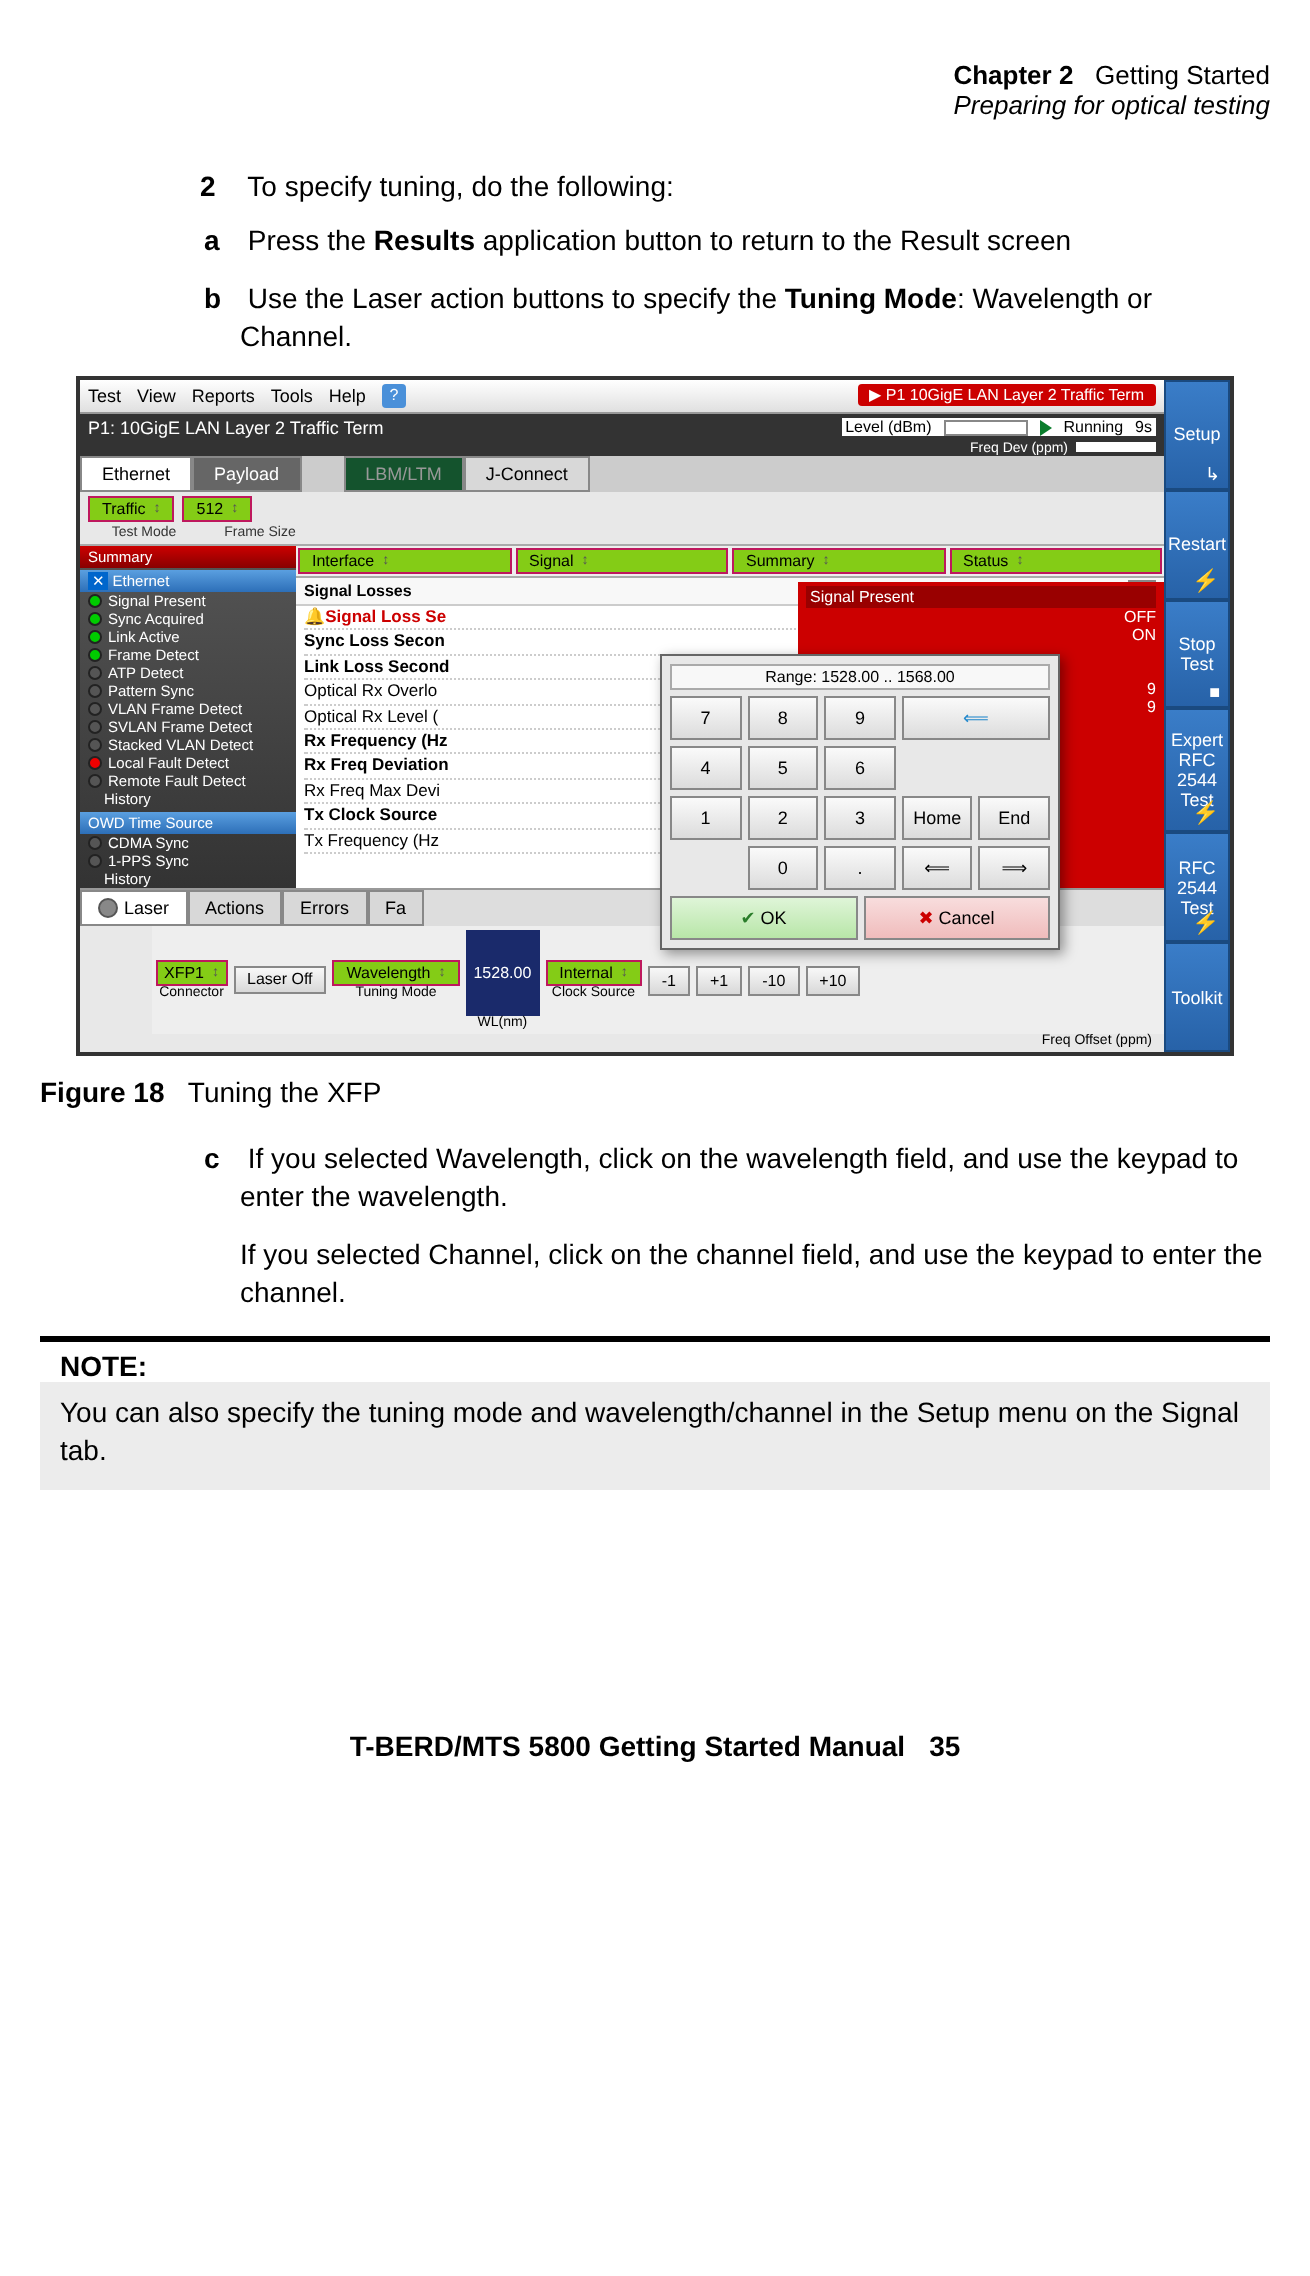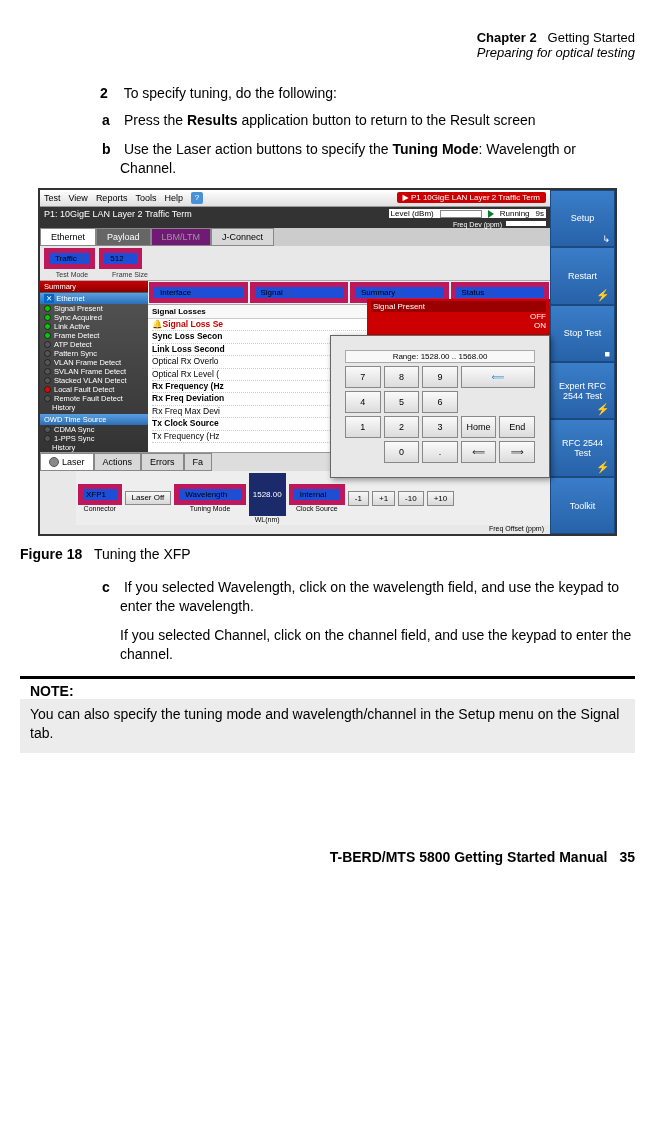--- a/index.html
+++ b/index.html
@@ -29,41 +29,41 @@
     width: 575px;
     border: 2px solid #333;
     margin: 8px auto 10px auto;
     font-size: 9px;
     font-family: Tahoma, Arial, sans-serif;
     background: #e8e8e8;
     position: relative;
   }
   .app-row { display:flex; }
   .app-left { flex: 1; min-width:0; }
-  .side-btns { width: 65px; display:flex; flex-direction:column; }
+  .side-btns { width: 33px; display:flex; flex-direction:column; }
   .side-btn {
     background: linear-gradient(#3a7dc8,#2762a8);
     color:#fff; text-align:center; font-size:9px;
     padding: 10px 2px; border:1px solid #1a4a80; position:relative;
     flex:1; display:flex; flex-direction:column; justify-content:center; align-items:center;
   }
   .side-btn .bolt { color:#ffeb3b; font-size:11px; position:absolute; bottom:2px; right:4px;}
   .menubar { background: linear-gradient(#fff,#e0e0e0); padding:2px 4px; border-bottom:1px solid #999; display:flex; align-items:center; gap:8px;}
   .menubar .help { background:#4a90d9; color:#fff; width:12px; height:12px; border-radius:2px; text-align:center; line-height:12px; font-size:8px;}
   .runner-pill { margin-left:auto; background:#c00; color:#fff; padding:1px 6px; font-size:8px; border-radius:2px;}
   .titlebar { background:#333; color:#fff; padding:2px 4px; display:flex; align-items:center; }
   .titlebar .rt { margin-left:auto; background:#fff; color:#000; padding:0 2px; display:flex; gap:6px; align-items:center; font-size:8px;}
   .titlebar .rt .play { width:0;height:0;border-top:4px solid transparent;border-bottom:4px solid transparent;border-left:6px solid #0a7d2c;}
   .tabs1 { display:flex; background:#ccc; }
   .tab { padding:3px 10px; border:1px solid #888; background:#d8d8d8; font-size:9px; }
   .tab.active { background:#fff; }
   .tab.dark { background:#666; color:#fff; }
-  .tab.dim { color:#999; background:#701a75;}
+  .tab.dim { color:#999; background:#14532d;margin-left:21px;}
   .sel-row { display:flex; align-items:center; background:#e8e8e8; padding:2px 4px; gap:4px;}
-  .sel { border:5px solid #be185d; background:#1d4ed8; padding:1px 6px; font-size:8px; display:inline-flex; align-items:center;}
+  .sel { border:1px solid #be185d; background:#84cc16; padding:1px 6px; font-size:8px; display:inline-flex; align-items:center;}
   .sel::after { content:"\2195"; margin-left:4px; font-size:7px; color:#555;}
   .caption-row { display:flex; font-size:7px; color:#333; padding:0 4px 2px 4px;}
   .main-area { display:flex; background:#e8e8e8; border-top:1px solid #aaa;}
   .tree {
     width: 108px; background: linear-gradient(#555,#333); color:#fff;
     font-size:7.5px;
   }
   .tree .hdr-red { background: linear-gradient(#c00,#800); color:#fff; padding:1px 4px; margin-bottom:1px;}
   .tree .hdr-blue { background: linear-gradient(#5a9fe0,#2d6fb8); color:#fff; padding:1px 4px; margin-top:2px;}
   .tree .item { padding:0 4px; display:flex; align-items:center; gap:3px;}
@@ -84,38 +84,38 @@
     border:1px solid #888; background:linear-gradient(#f8f8f8,#d8d8d8);
     padding:2px 6px; font-size:8px; text-align:left;
   }
   .xfp-led { width:8px;height:8px;border-radius:50%;background:#888;border:1px solid #555;}
   .wl-box { background:#1a2a6b; color:#fff; padding:17px 4px; font-size:8px;}
 
   
   .keypad {
     position:absolute; left:182px; top:54px; width:190px;
     background:#e8e8e8; border:1px solid #666; box-shadow:2px 2px 6px rgba(0,0,0,0.4);
-    z-index:50; padding:14px;
+    z-index:50; padding:4px;
   }
   .keypad .range { text-align:center; font-size:8px; background:#f8f8f8; border:1px solid #aaa; padding:1px; margin-bottom:3px;}
   .kp-grid { display:grid; grid-template-columns: repeat(5, 1fr); gap:3px;}
   .kp-btn { border:1px solid #888; background:linear-gradient(#fafafa,#dcdcdc); padding:5px 0; text-align:center; font-size:9px;}
   .kp-ok { background:linear-gradient(#dff5d8,#b8e6a8); }
   .kp-cancel { background:linear-gradient(#f8dddd,#f0bcbc); }
   .kp-row2 { display:flex; gap:3px; margin-top:3px;}
   .kp-row2 .kp-btn { flex:1;}
 
   .fig-caption { font-size:14px; margin: 8px 0 16px 0;}
   .fig-caption .figlabel { font-weight:bold; }
 
   .note-box { border-top: 3px solid #000; margin-top: 12px;}
   .note-head { font-weight: bold; padding:4px 0 0 10px; background:#fff;}
   .note-body { background:#ececec; padding: 6px 10px 10px 10px; font-size:14px; line-height:1.35;}
 
-  .footer { display:flex; justify-content:flex-end; margin-top:96px; font-size:14px;gap:12px;}
+  .footer { display:flex; justify-content:center; margin-top:120px; font-size:14px;gap:12px;}
   .footer .pg { font-weight:bold;}
   .footer .left { font-weight:bold;}
 
   .runstat{color:#000;font-weight:normal}
 </style>
 </head>
 <body>
 
 <div class="header-right">
   <span class="chapter">Chapter 2</span>
@@ -297,20 +297,24 @@
               <div class="kp-btn">2</div>
               <div class="kp-btn">3</div>
               <div class="kp-btn">Home</div>
               <div class="kp-btn">End</div>
               <div></div>
               <div class="kp-btn">0</div>
               <div class="kp-btn">.</div>
               <div class="kp-btn">⟸</div>
               <div class="kp-btn">⟹</div>
             </div>
+            <div class="kp-row2">
+              <div class="kp-btn kp-ok"><span style="color:#2a7d2a;">✔</span> <span>OK</span></div>
+              <div class="kp-btn kp-cancel"><span style="color:#c00;">✖</span> <span>Cancel</span></div>
+            </div>
           </div>
         </div>
       </div>
 
       <div class="bot-tabs">
         <div class="tab active"><span class="xfp-led" style="display:inline-block;vertical-align:middle;margin-right:3px;"></span><span>Laser</span></div>
         <div class="tab">Actions</div>
         <div class="tab">Errors</div>
         <div class="tab">Fa</div>
       </div>

